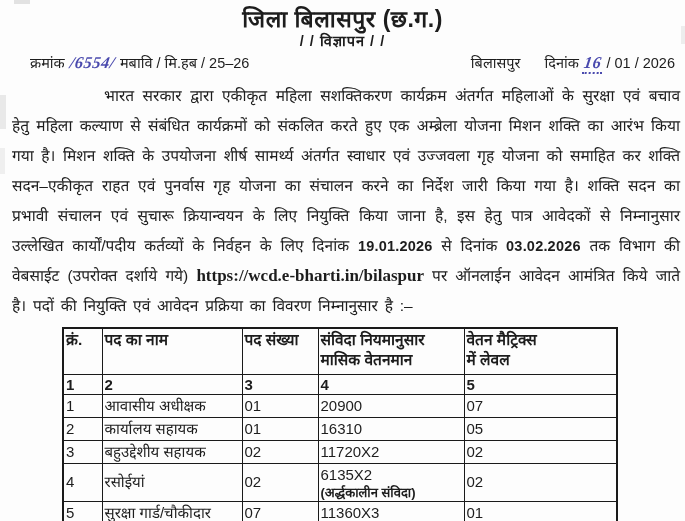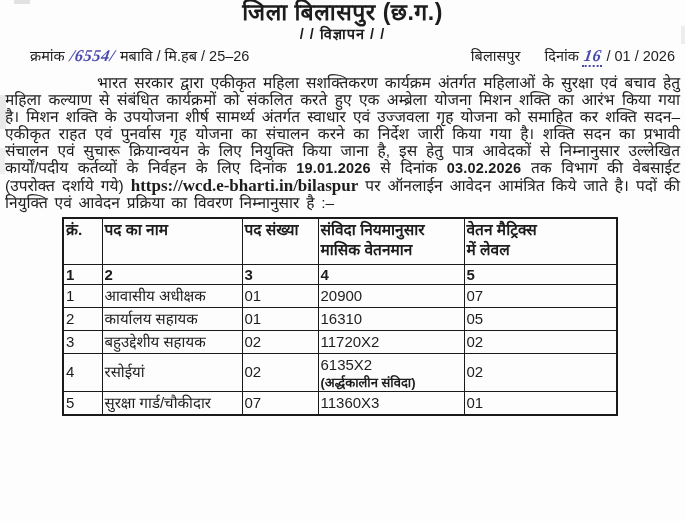--- a/index.html
+++ b/index.html
@@ -9,21 +9,21 @@
     --paper:#fdfdfd;
   }
   *{box-sizing:border-box;margin:0;padding:0;}
   html,body{width:685px;height:521px;overflow:hidden;}
   body{
     background:var(--paper);
     color:var(--ink);
     font-family:"Liberation Sans", sans-serif;
     position:relative;
   }
-  .page{width:685px;height:521px;position:relative;}
+  .page{width:685px;height:521px;padding-top:7px;position:relative;}
 
   
   .doc-title{
     text-align:center;font-weight:700;font-size:23px;line-height:25px;
     letter-spacing:.5px;
   }
   .doc-email{
     text-align:center;font-weight:700;font-size:12.5px;line-height:15px;margin-top:2px;
   }
   .doc-ad{
@@ -45,22 +45,22 @@
     font-size:16.5px;letter-spacing:.5px;
     padding:0 1px;
   }
   .date-day{
     border-bottom:2px dotted var(--handwriting-blue);
     padding-bottom:0;
   }
 
   
   .body-text{
-    margin:7px 5px 0 5px;
-    font-size:15.5px;line-height:17px;
+    margin:7px 5px 0 12px;
+    font-size:15.5px;line-height:30px;
     text-align:justify;
     text-indent:92px;
     word-spacing:2.5px;
   }
   .bold-date{font-weight:700;font-size:14.5px;letter-spacing:.2px;}
   .bold-url{
     font-family:"Liberation Serif", serif;
     font-weight:700;font-size:17px;word-spacing:0;
   }
 

